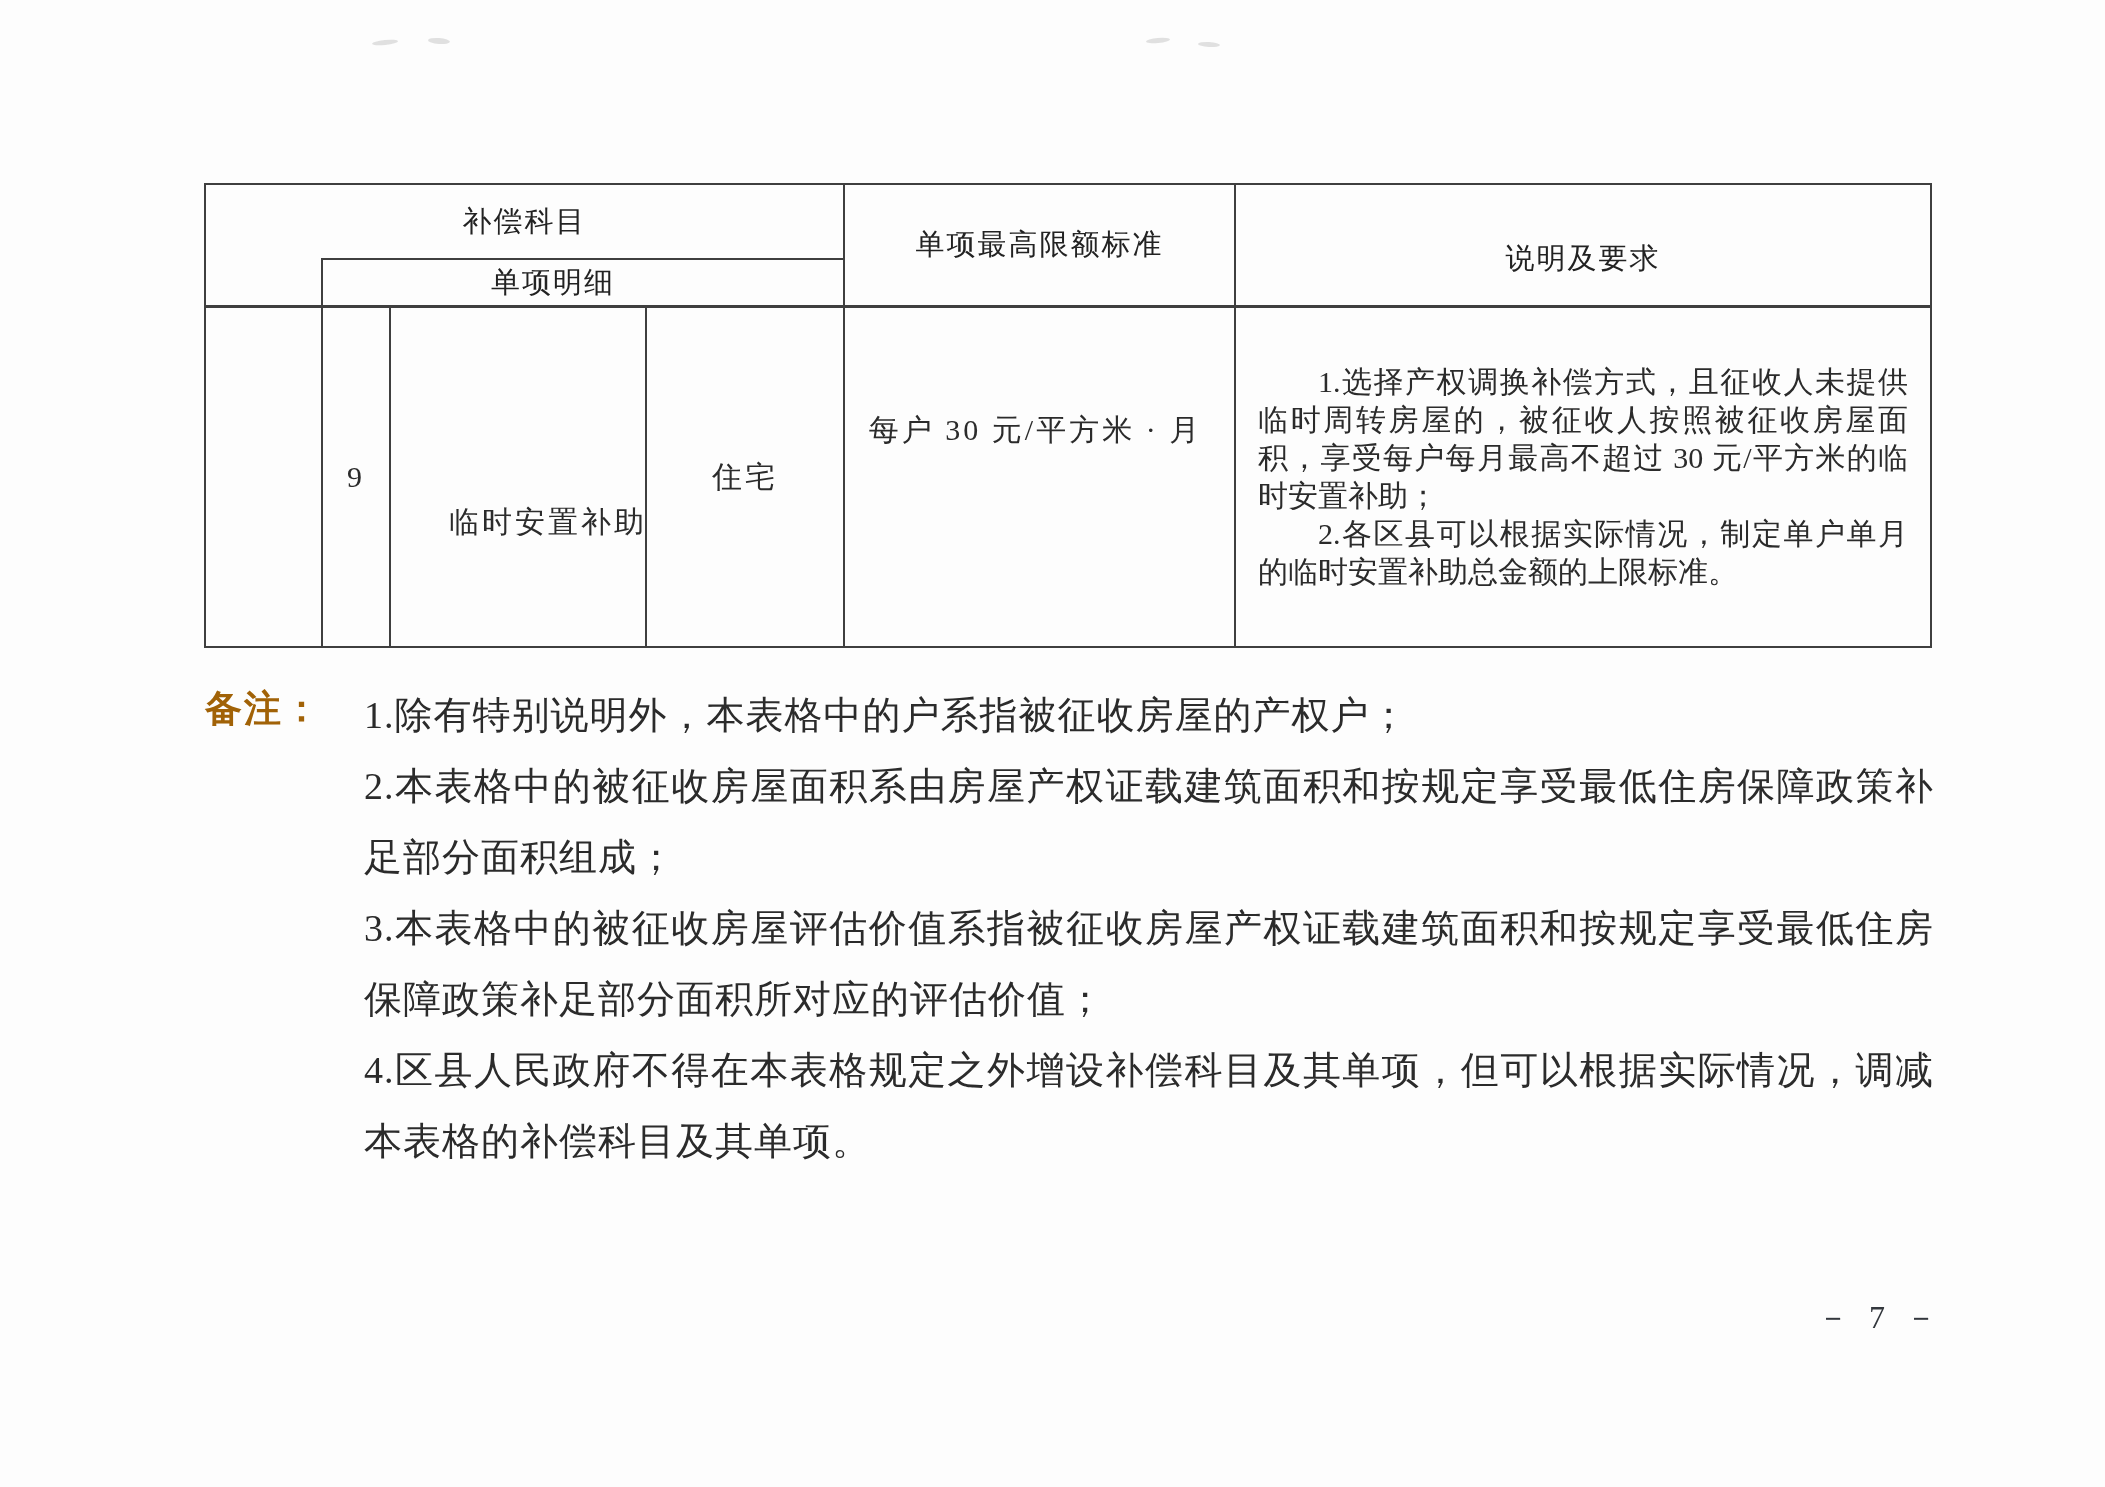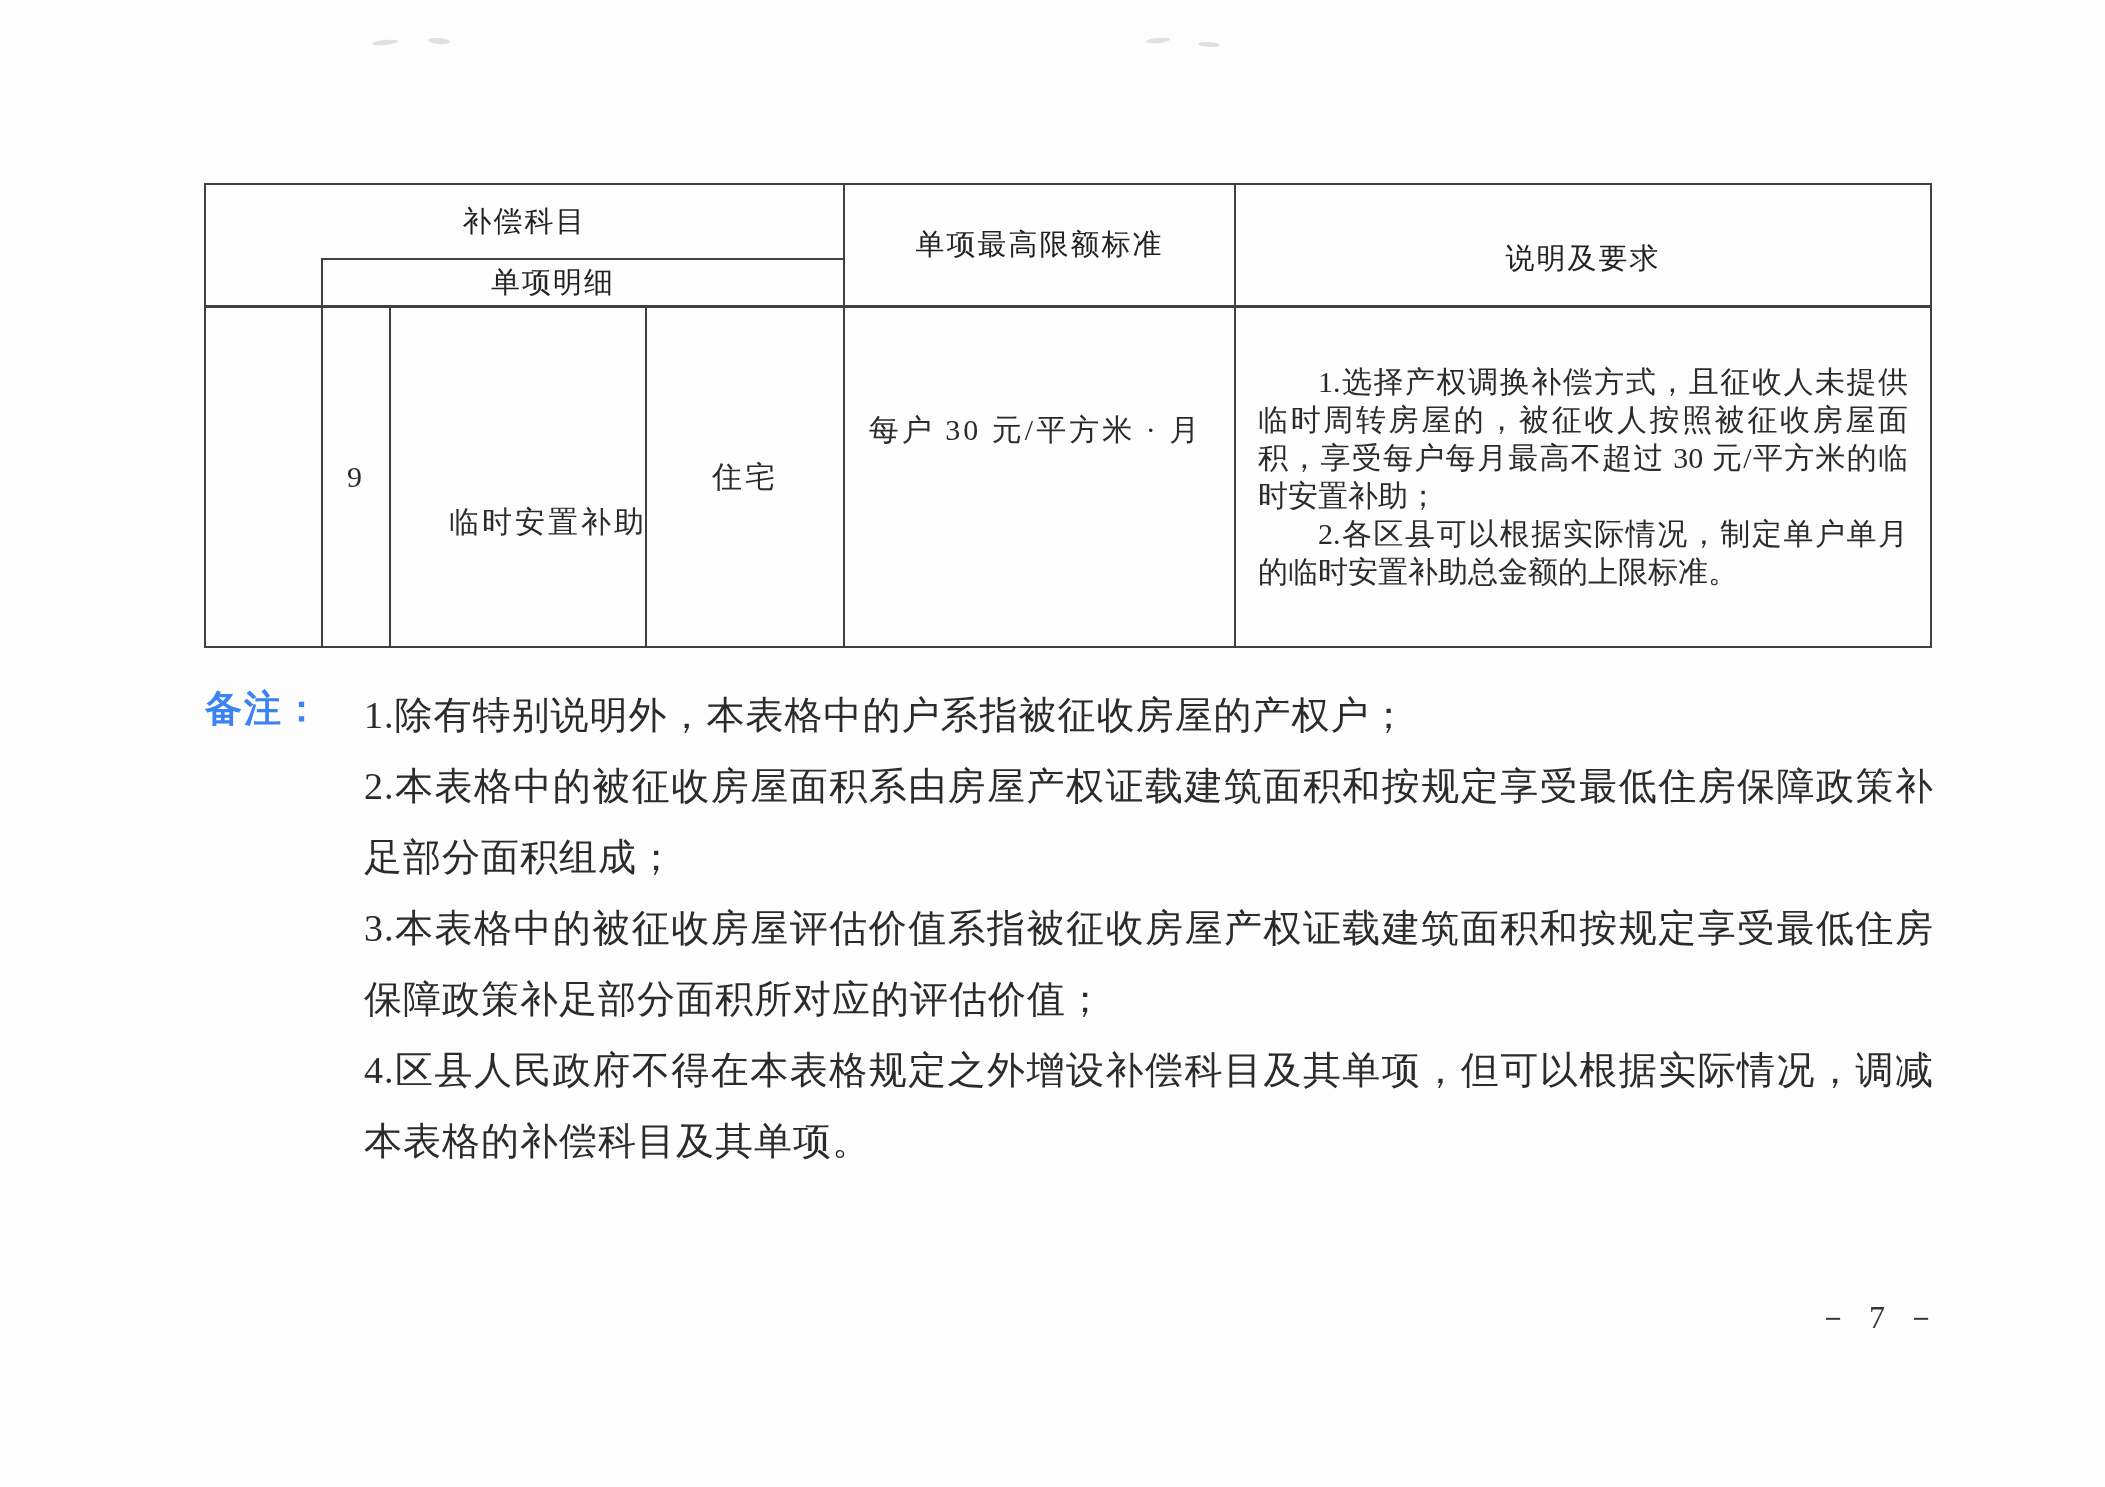--- a/index.html
+++ b/index.html
@@ -32,21 +32,21 @@
     position:absolute;box-sizing:border-box;
     display:flex;flex-direction:column;justify-content:center;
     text-align:justify;
     font-size:30px;line-height:38px;color:#2b2b2b;border-radius:27px;
   }
   .expl p{margin:0;text-indent:2em;}
   
   .notes-label{
     position:absolute;left:205px;top:684px;
     font-family:"Liberation Sans","DejaVu Sans",sans-serif;
-    font-weight:bold;font-size:37px;color:#3b82f6;letter-spacing:2px;
+    font-weight:bold;font-size:37px;color:#a16207;letter-spacing:2px;
   }
   .notes{
     position:absolute;left:320px;top:680px;width:1570px;
     font-size:38px;line-height:71px;letter-spacing:1px;color:#2b2b2b;
     text-align:justify;
     margin-left:44px;
   }
   .notes .note-item{margin:0;}
   
   .page-number{

